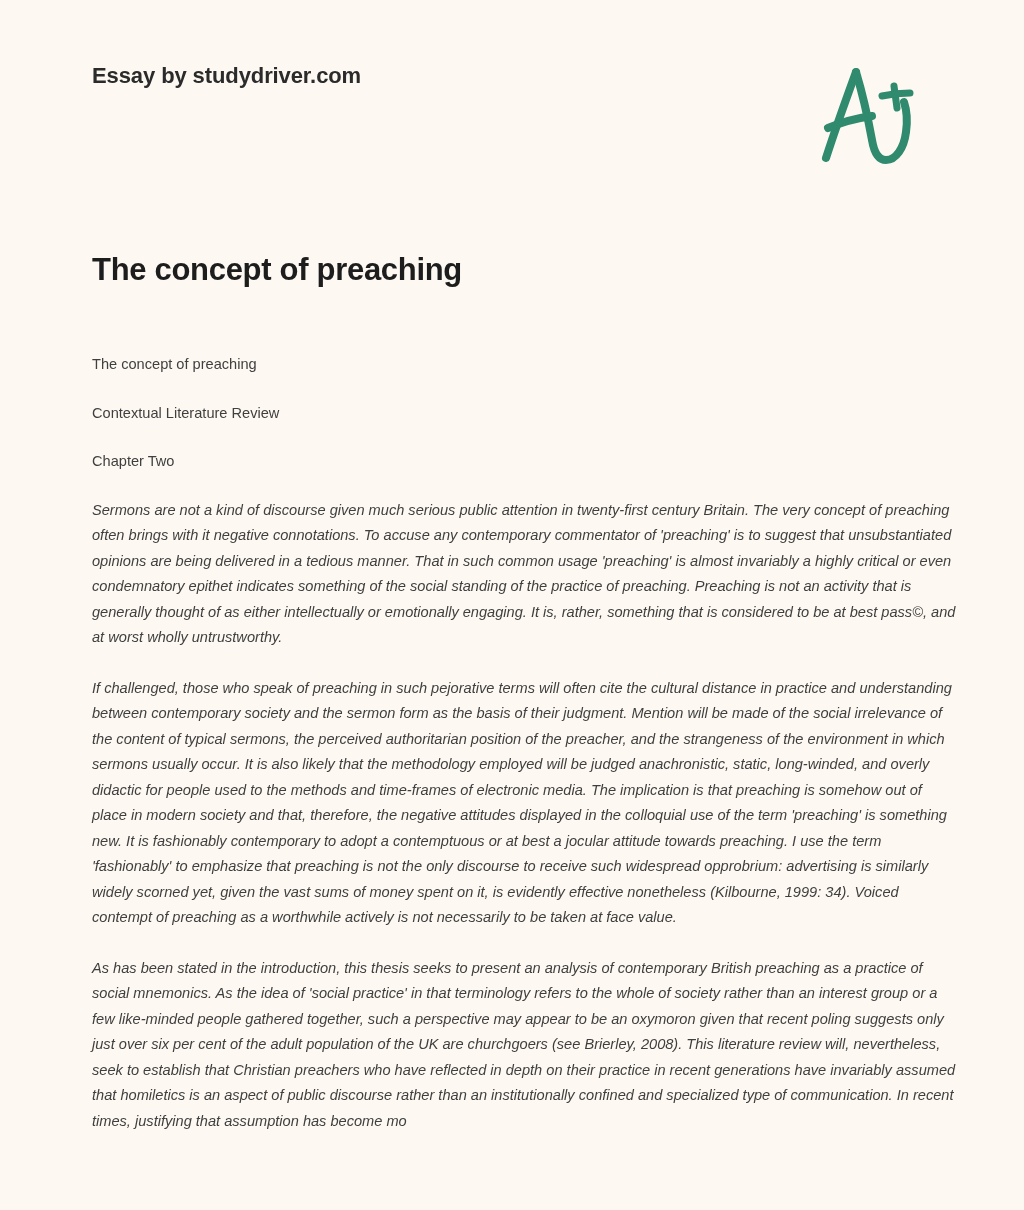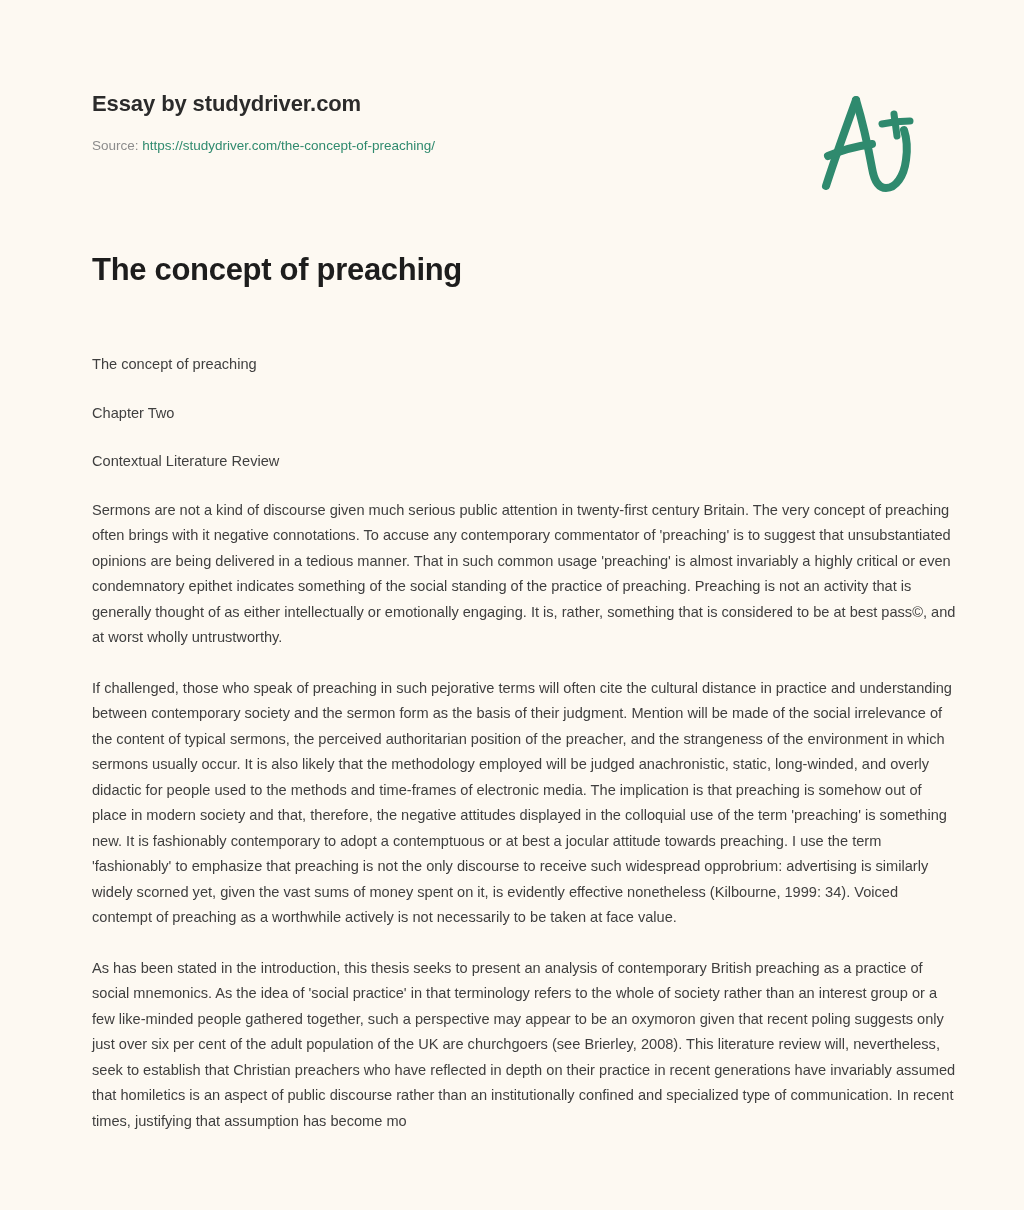--- a/index.html
+++ b/index.html
@@ -23,21 +23,20 @@
     box-sizing: border-box;
   }
 
   
   .header {
     position: absolute;
     left: 0;
     top: 0;
     width: 1024px;
     height: 200px;
-    margin-top: 28px;
   }
 
   .brand-block {
     position: absolute;
     left: 92px;
     top: 62px;
     width: 640px;
   }
 
   .brand-title {
@@ -108,36 +107,33 @@
     color: #3f3f3f;
     text-align: left;
   }
 
   .article p.short {
     margin-bottom: 23px;
   }
 
   .article p.body {
     margin-bottom: 25px;
+    font-style: italic;
   }
 </style>
 </head>
 <body>
 
 <div class="page">
 
   <div class="header">
 
     <div class="brand-block">
       <h1 class="brand-title">Essay by studydriver.com</h1>
 
-      <div class="source-line">
-        <span class="source-label">Source:</span>
-        <span class="source-url">https://studydriver.com/the-concept-of-preaching</span><span class="source-url">/</span>
-      </div>
     </div>
 
     <div class="logo">
       <svg viewBox="0 0 112 104" xmlns="http://www.w3.org/2000/svg">
         <g fill="none" stroke="#2f8a6e" stroke-linecap="round" stroke-linejoin="round">
 
           <path d="M44 6 C 36 28, 25 58, 14 92" stroke-width="8"></path>
 
           <path d="M44 6 C 50 26, 56 52, 60 74 C 62 86, 66 94, 74 94 C 84 94, 92 82, 94 66 C 96 52, 94 42, 92 36" stroke-width="8"></path>
 
@@ -150,22 +146,22 @@
       </svg>
     </div>
 
   </div>
 
   <h2 class="doc-title">The concept of preaching</h2>
 
   <div class="article">
 
     <p class="short">The concept of preaching</p>
+    <p class="short">Contextual Literature Review</p>
     <p class="short">Chapter Two</p>
-    <p class="short">Contextual Literature Review</p>
 
     <p class="body">Sermons are not a kind of discourse given much serious public attention in twenty-first century Britain. The very concept of preaching often brings with it negative connotations. To accuse any contemporary commentator of 'preaching' is to suggest that unsubstantiated opinions are being delivered in a tedious manner. That in such common usage 'preaching' is almost invariably a highly critical or even condemnatory epithet indicates something of the social standing of the practice of preaching. Preaching is not an activity that is generally thought of as either intellectually or emotionally engaging. It is, rather, something that is considered to be at best pass©, and at worst wholly untrustworthy.</p>
     <p class="body">If challenged, those who speak of preaching in such pejorative terms will often cite the cultural distance in practice and understanding between contemporary society and the sermon form as the basis of their judgment. Mention will be made of the social irrelevance of the content of typical sermons, the perceived authoritarian position of the preacher, and the strangeness of the environment in which sermons usually occur. It is also likely that the methodology employed will be judged anachronistic, static, long-winded, and overly didactic for people used to the methods and time-frames of electronic media. The implication is that preaching is somehow out of place in modern society and that, therefore, the negative attitudes displayed in the colloquial use of the term 'preaching' is something new. It is fashionably contemporary to adopt a contemptuous or at best a jocular attitude towards preaching. I use the term 'fashionably' to emphasize that preaching is not the only discourse to receive such widespread opprobrium: advertising is similarly widely scorned yet, given the vast sums of money spent on it, is evidently effective nonetheless (Kilbourne, 1999: 34). Voiced contempt of preaching as a worthwhile actively is not necessarily to be taken at face value.</p>
     <p class="body">As has been stated in the introduction, this thesis seeks to present an analysis of contemporary British preaching as a practice of social mnemonics. As the idea of 'social practice' in that terminology refers to the whole of society rather than an interest group or a few like-minded people gathered together, such a perspective may appear to be an oxymoron given that recent poling suggests only just over six per cent of the adult population of the UK are churchgoers (see Brierley, 2008). This literature review will, nevertheless, seek to establish that Christian preachers who have reflected in depth on their practice in recent generations have invariably assumed that homiletics is an aspect of public discourse rather than an institutionally confined and specialized type of communication. In recent times, justifying that assumption has become mo</p>
 
   </div>
 
 </div>
 
 </body></html>

